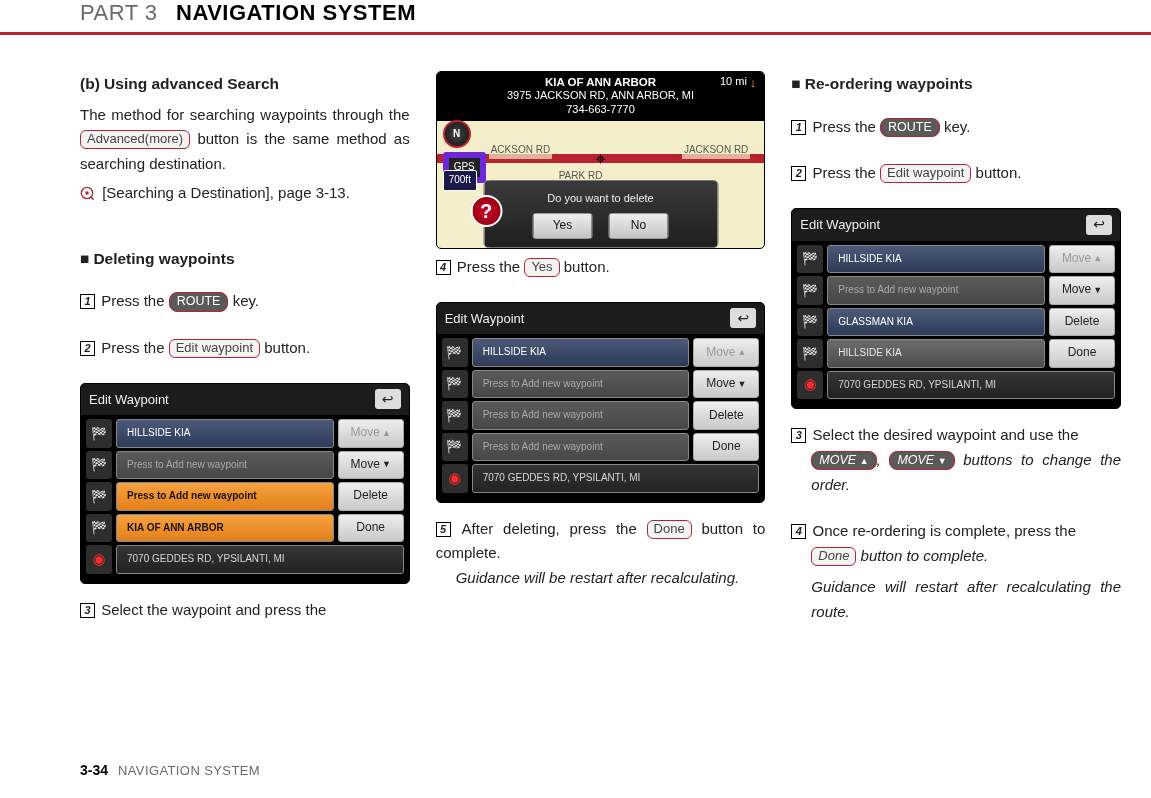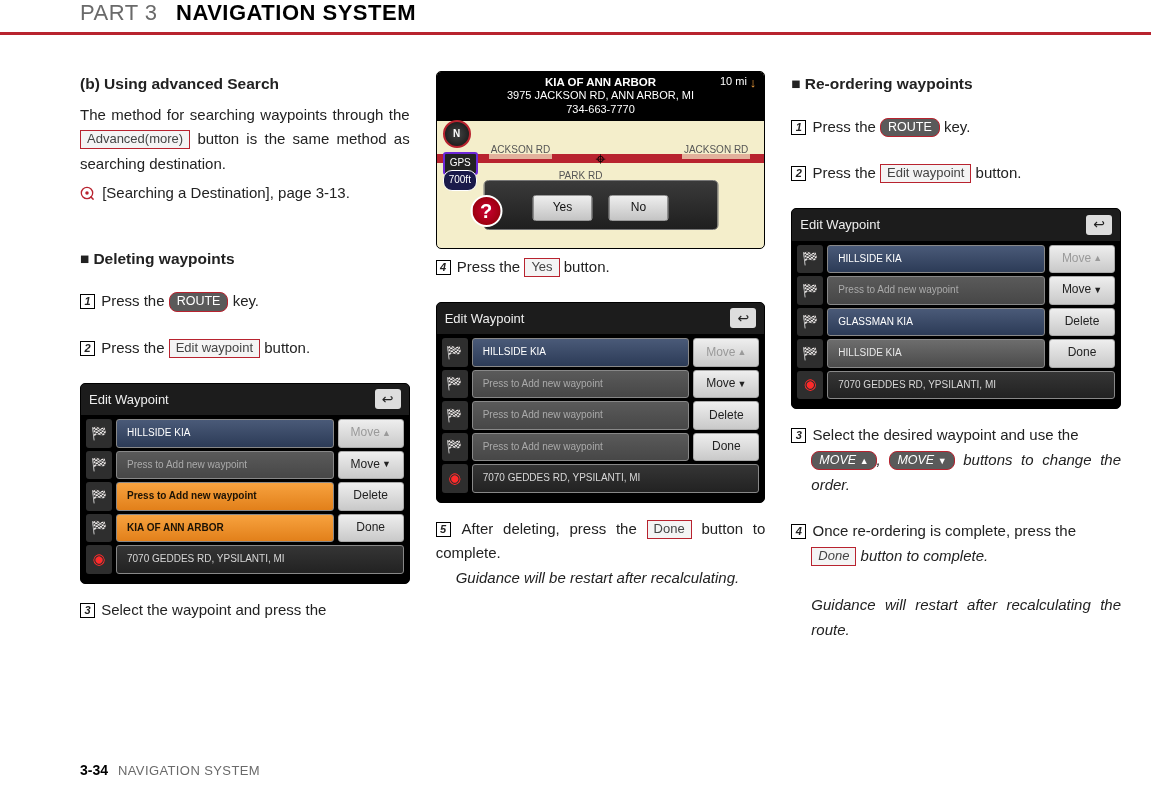--- a/index.html
+++ b/index.html
@@ -52,21 +52,21 @@
   }
   .subhead-sq::before {
     content: "■";
     margin-right: 4px;
   }
   p { margin-bottom: 4px; text-align: justify; }
   .body-text { margin-bottom: 4px; }
   .btn-label-red {
     display: inline-block;
     border: 1px solid #b8232f;
-    border-radius: 0;
+    border-radius: 6px;
     padding: 0 6px;
     font-size: 13px;
     color: #444;
     background: #f4f4f4;
     line-height: 1.3;
     vertical-align: 1px;
   }
   .btn-label-dark {
     display: inline-block;
     border: 1px solid #b8232f;
@@ -212,26 +212,26 @@
     position: absolute; left: 6px; top: 48px;
     width: 28px; height: 28px; border-radius: 50%;
     background: radial-gradient(#444,#111);
     border: 2px solid #b8232f;
     display:flex;align-items:center;justify-content:center;
     color:#fff;font-size:10px;font-weight:700;
   }
   .gps-badge {
     position:absolute; left:6px; top:80px;
     background:#222;color:#fff;font-size:10px;
-    padding:1px 5px;border-radius:3px;border:2px solid #6d28d9;
+    padding:1px 5px;border-radius:3px;border:6px solid #6d28d9;
   }
   .scale-badge {
     position:absolute; left:6px; top:98px;
     background:#1a1a4a;color:#fff;font-size:10px;
-    padding:1px 5px;border-radius:9px;border:1px solid #fff;
+    padding:1px 5px;border-radius:2px;border:1px solid #fff;
   }
   .road-h { position:absolute; left:0; right:0; height:9px; background:#b8232f; }
   .road-h.r1 { top:82px; }
   .road-label {
     position:absolute; font-size:10px; color:#555;
     background:rgba(244,238,203,0.7);
     padding:0 2px;
   }
   .crosshair {
     position:absolute; left:50%; top:88px; transform:translate(-50%,-50%);
@@ -377,20 +377,21 @@
           <span>10 mi</span>
           <span class="arrow-down">↓</span>
         </div>
       </div>
       <div class="compass">N</div>
       <div class="gps-badge">GPS</div>
       <div class="scale-badge">700ft</div>
       <div class="crosshair">⌖</div>
       <div class="dialog">
         <div class="q-icon">?</div>
+        <div>Do you want to delete</div>
         <div class="dlg-btns">
           <div class="dlg-btn">Yes</div>
           <div class="dlg-btn">No</div>
         </div>
       </div>
     </div>
 
     <div class="step">
       <span class="step-num">4</span>
       <span>Press the </span>
@@ -512,21 +513,21 @@
       </span>
     </div>
 
     <div class="step">
       <span class="step-num">4</span>
       <span>Once re-ordering is complete, press the </span>
       <span class="cont">
         <span class="btn-label-red">Done</span>
         <span> button to complete.</span>
       </span>
-      <span class="cont" style="margin-top:24px;">Guidance will restart after recalculating the route.</span>
+      <span class="cont" style="margin-top:6px;">Guidance will restart after recalculating the route.</span>
     </div>
   </div>
 
 </div>
 
 <div class="footer">
   <span class="pg">3-34</span>
   <span class="sec">NAVIGATION SYSTEM</span>
 </div>
 

